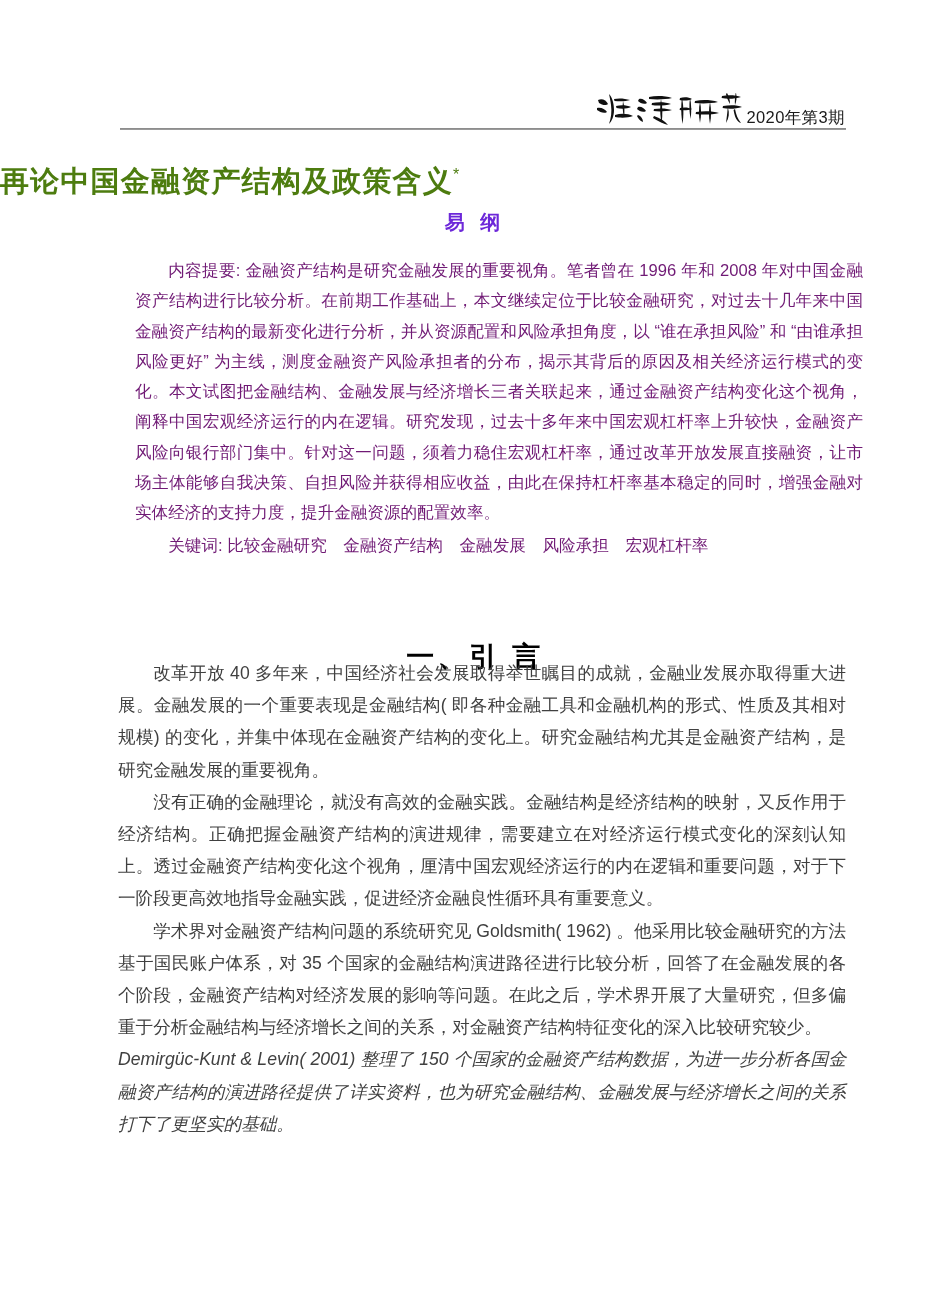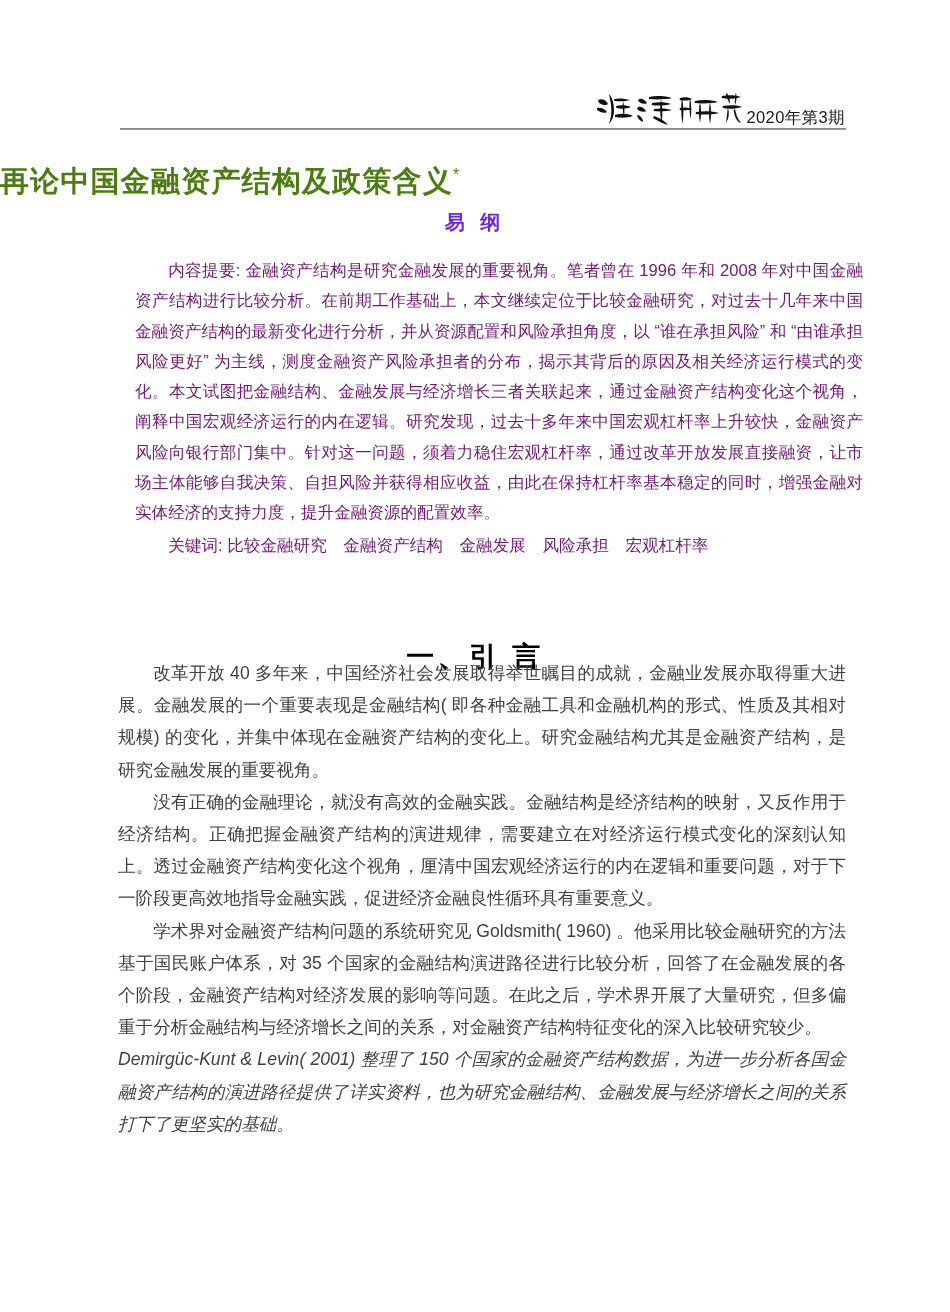--- a/index.html
+++ b/index.html
@@ -196,17 +196,17 @@
   <div class="abstract-block">
     <p>内容提要: 金融资产结构是研究金融发展的重要视角。笔者曾在 1996 年和 2008 年对中国金融资产结构进行比较分析。在前期工作基础上，本文继续定位于比较金融研究，对过去十几年来中国金融资产结构的最新变化进行分析，并从资源配置和风险承担角度，以 “谁在承担风险” 和 “由谁承担风险更好” 为主线，测度金融资产风险承担者的分布，揭示其背后的原因及相关经济运行模式的变化。本文试图把金融结构、金融发展与经济增长三者关联起来，通过金融资产结构变化这个视角，阐释中国宏观经济运行的内在逻辑。研究发现，过去十多年来中国宏观杠杆率上升较快，金融资产风险向银行部门集中。针对这一问题，须着力稳住宏观杠杆率，通过改革开放发展直接融资，让市场主体能够自我决策、自担风险并获得相应收益，由此在保持杠杆率基本稳定的同时，增强金融对实体经济的支持力度，提升金融资源的配置效率。</p>
     <p class="keywords">关键词: 比较金融研究　金融资产结构　金融发展　风险承担　宏观杠杆率</p>
   </div>
 
   <h2 class="section-heading">一、引  言</h2>
 
   <div class="body-block">
     <p>改革开放 40 多年来，中国经济社会发展取得举世瞩目的成就，金融业发展亦取得重大进展。金融发展的一个重要表现是金融结构( 即各种金融工具和金融机构的形式、性质及其相对规模) 的变化，并集中体现在金融资产结构的变化上。研究金融结构尤其是金融资产结构，是研究金融发展的重要视角。</p>
     <p>没有正确的金融理论，就没有高效的金融实践。金融结构是经济结构的映射，又反作用于经济结构。正确把握金融资产结构的演进规律，需要建立在对经济运行模式变化的深刻认知上。透过金融资产结构变化这个视角，厘清中国宏观经济运行的内在逻辑和重要问题，对于下一阶段更高效地指导金融实践，促进经济金融良性循环具有重要意义。</p>
-    <p>学术界对金融资产结构问题的系统研究见 Goldsmith( 1960) 。他采用比较金融研究的方法基于国民账户体系，对 35 个国家的金融结构演进路径进行比较分析，回答了在金融发展的各个阶段，金融资产结构对经济发展的影响等问题。在此之后，学术界开展了大量研究，但多偏重于分析金融结构与经济增长之间的关系，对金融资产结构特征变化的深入比较研究较少。</p>
+    <p>学术界对金融资产结构问题的系统研究见 Goldsmith( 1962) 。他采用比较金融研究的方法基于国民账户体系，对 35 个国家的金融结构演进路径进行比较分析，回答了在金融发展的各个阶段，金融资产结构对经济发展的影响等问题。在此之后，学术界开展了大量研究，但多偏重于分析金融结构与经济增长之间的关系，对金融资产结构特征变化的深入比较研究较少。</p>
     <p class="no-indent">Demirgüc-Kunt &amp; Levin( 2001) 整理了 150 个国家的金融资产结构数据，为进一步分析各国金融资产结构的演进路径提供了详实资料，也为研究金融结构、金融发展与经济增长之间的关系打下了更坚实的基础。</p>
   </div>
 
 </div>
 
 </body></html>

